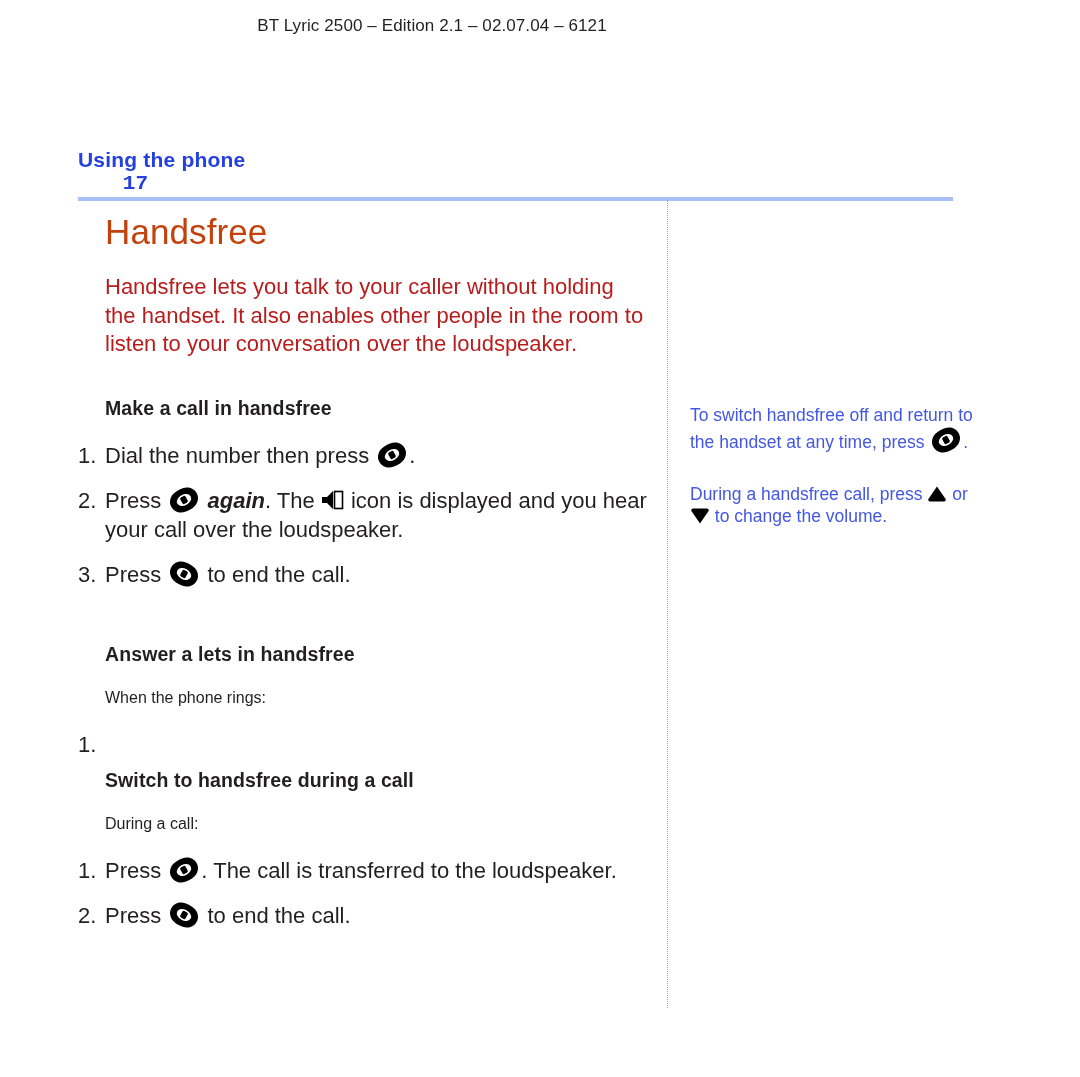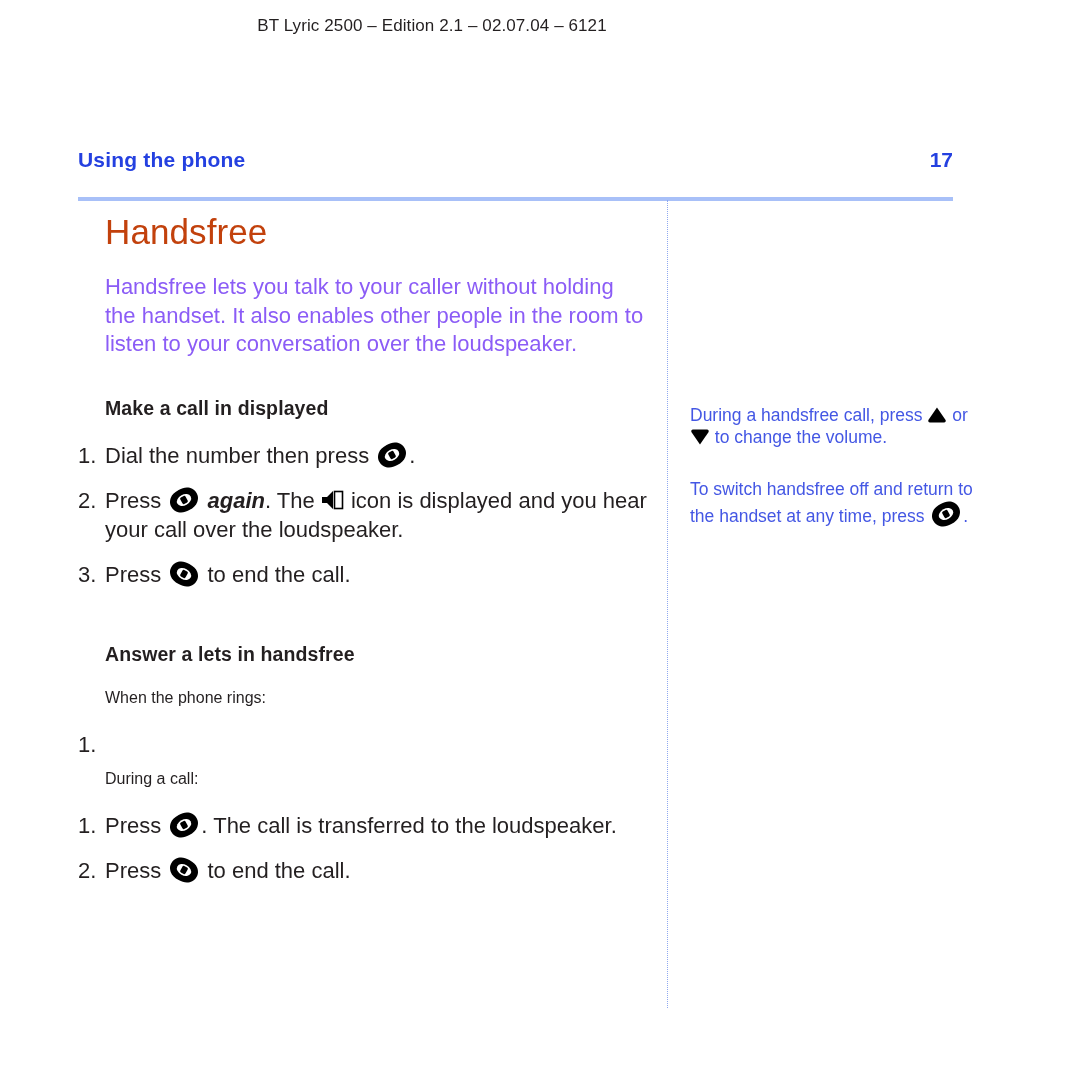--- a/index.html
+++ b/index.html
@@ -32,31 +32,33 @@
   
   .page-head {
     position: absolute;
     top: 148px;
     left: 78px;
     width: 875px;
     display: flex;
     justify-content: space-between;
     align-items: baseline;
     color: #2440e0;
+    flex-direction: column;
   }
   .section-name {
     font-size: 21px;
     font-weight: 600;
     letter-spacing: 0.2px;
   }
   .folio {
     font-size: 21px;
     font-weight: 600;
     width: 70px;
     text-align: right;
+    font-family: Liberation Mono, monospace;
   }
 
   .head-rule {
     position: absolute;
     top: 197px;
     left: 78px;
     width: 875px;
     height: 4px;
     background: #a8c0f8;
   }
@@ -85,21 +87,21 @@
     font-weight: 400;
     color: #c2410c;
     letter-spacing: 0.1px;
     line-height: 1.05;
   }
 
   p.intro {
     margin: 0 0 38px 27px;
     font-size: 22px;
     line-height: 1.31;
-    color: #8b5cf6;
+    color: #b91c1c;
     max-width: 545px;
   }
 
   h2.sub {
     margin: 0 0 22px 27px;
     font-size: 19.5px;
     font-weight: 700;
     color: #231f20;
     letter-spacing: 0.1px;
   }
@@ -177,21 +179,21 @@
   <div class="folio">17</div>
 </div>
 
 <div class="head-rule"></div>
 <div class="col-divider"></div>
 
 <div class="main-col">
   <h1 class="doc-title">Handsfree</h1>
   <p class="intro">Handsfree lets you talk to your caller without holding the handset. It also enables other people in the room to listen to your conversation over the loudspeaker.</p>
   <div id="sections-host">
-      <h2 class="sub">Make a call in displayed</h2>
+      <h2 class="sub">Make a call in handsfree</h2>
       <ol class="steps">
         <li><span class="num">1.</span><span>Dial the number then press <span class="icon icon-talk"><svg viewBox="0 0 34 26">
                 <g transform="rotate(-28 17 13)">
                   <path d="M6.2 5.0 C9.0 2.4 12.6 1.6 17 1.6 C21.4 1.6 25.0 2.4 27.8 5.0 C30.6 7.6 31.4 10.2 31.4 13 C31.4 15.8 30.6 18.4 27.8 21.0 C25.0 23.6 21.4 24.4 17 24.4 C12.6 24.4 9.0 23.6 6.2 21.0 C3.4 18.4 2.6 15.8 2.6 13 C2.6 10.2 3.4 7.6 6.2 5.0 Z" fill="#000000"></path>
                   <ellipse cx="17" cy="13" rx="7.6" ry="5.4" fill="#ffffff"></ellipse>
                   <rect x="14" y="9.4" width="6" height="7.2" rx="1.4" fill="#000000"></rect>
                 </g>
               </svg></span>.</span></li>
         <li><span class="num">2.</span><span>Press <span class="icon icon-talk"><svg viewBox="0 0 34 26">
                 <g transform="rotate(-28 17 13)">
@@ -211,20 +213,21 @@
                 </g>
               </svg></span> to end the call.</span></li>
       </ol>
       <div class="blk-gap"></div>
       <h2 class="sub">Answer a lets in handsfree</h2>
       <p class="lead">When the phone rings:</p>
       <ol class="steps">
         <li><span class="num">1.</span></li>
       </ol>
       <div class="blk-gap"></div>
+      <h2 class="sub">Switch to handsfree during a call</h2>
       <p class="lead">During a call:</p>
       <ol class="steps">
         <li><span class="num">1.</span><span>Press <span class="icon icon-talk"><svg viewBox="0 0 34 26">
                 <g transform="rotate(-28 17 13)">
                   <path d="M6.2 5.0 C9.0 2.4 12.6 1.6 17 1.6 C21.4 1.6 25.0 2.4 27.8 5.0 C30.6 7.6 31.4 10.2 31.4 13 C31.4 15.8 30.6 18.4 27.8 21.0 C25.0 23.6 21.4 24.4 17 24.4 C12.6 24.4 9.0 23.6 6.2 21.0 C3.4 18.4 2.6 15.8 2.6 13 C2.6 10.2 3.4 7.6 6.2 5.0 Z" fill="#000000"></path>
                   <ellipse cx="17" cy="13" rx="7.6" ry="5.4" fill="#ffffff"></ellipse>
                   <rect x="14" y="9.4" width="6" height="7.2" rx="1.4" fill="#000000"></rect>
                 </g>
               </svg></span>. The call is transferred to the loudspeaker.</span></li>
         <li><span class="num">2.</span><span>Press <span class="icon icon-end"><svg viewBox="0 0 34 26">
@@ -233,26 +236,26 @@
                   <ellipse cx="17" cy="13" rx="7.6" ry="5.4" fill="#ffffff"></ellipse>
                   <rect x="14" y="9.4" width="6" height="7.2" rx="1.4" fill="#000000"></rect>
                 </g>
               </svg></span> to end the call.</span></li>
       </ol>
     </div>
 </div>
 
 <div class="side-col">
   <div id="side-host">
-      <div class="side-note">During a handsfree call, press <span class="icon icon-up"><svg viewBox="0 0 20 18">
-            <path d="M10 1.5 L18.6 14.0 Q19.2 16.2 17.0 16.4 L3.0 16.4 Q0.8 16.2 1.4 14.0 Z" fill="#000000"></path>
-          </svg></span> or <span class="icon icon-down"><svg viewBox="0 0 20 18">
-            <path d="M10 16.5 L18.6 4.0 Q19.2 1.8 17.0 1.6 L3.0 1.6 Q0.8 1.8 1.4 4.0 Z" fill="#000000"></path>
-          </svg></span> to change the volume.</div>
       <div class="side-note">To switch handsfree off and return to the handset at any time, press <span class="icon icon-talk"><svg viewBox="0 0 34 26">
             <g transform="rotate(-28 17 13)">
               <path d="M6.2 5.0 C9.0 2.4 12.6 1.6 17 1.6 C21.4 1.6 25.0 2.4 27.8 5.0 C30.6 7.6 31.4 10.2 31.4 13 C31.4 15.8 30.6 18.4 27.8 21.0 C25.0 23.6 21.4 24.4 17 24.4 C12.6 24.4 9.0 23.6 6.2 21.0 C3.4 18.4 2.6 15.8 2.6 13 C2.6 10.2 3.4 7.6 6.2 5.0 Z" fill="#000000"></path>
               <ellipse cx="17" cy="13" rx="7.6" ry="5.4" fill="#ffffff"></ellipse>
               <rect x="14" y="9.4" width="6" height="7.2" rx="1.4" fill="#000000"></rect>
             </g>
           </svg></span>.</div>
+      <div class="side-note">During a handsfree call, press <span class="icon icon-up"><svg viewBox="0 0 20 18">
+            <path d="M10 1.5 L18.6 14.0 Q19.2 16.2 17.0 16.4 L3.0 16.4 Q0.8 16.2 1.4 14.0 Z" fill="#000000"></path>
+          </svg></span> or <span class="icon icon-down"><svg viewBox="0 0 20 18">
+            <path d="M10 16.5 L18.6 4.0 Q19.2 1.8 17.0 1.6 L3.0 1.6 Q0.8 1.8 1.4 4.0 Z" fill="#000000"></path>
+          </svg></span> to change the volume.</div>
     </div>
 </div>
 
 </body></html>

